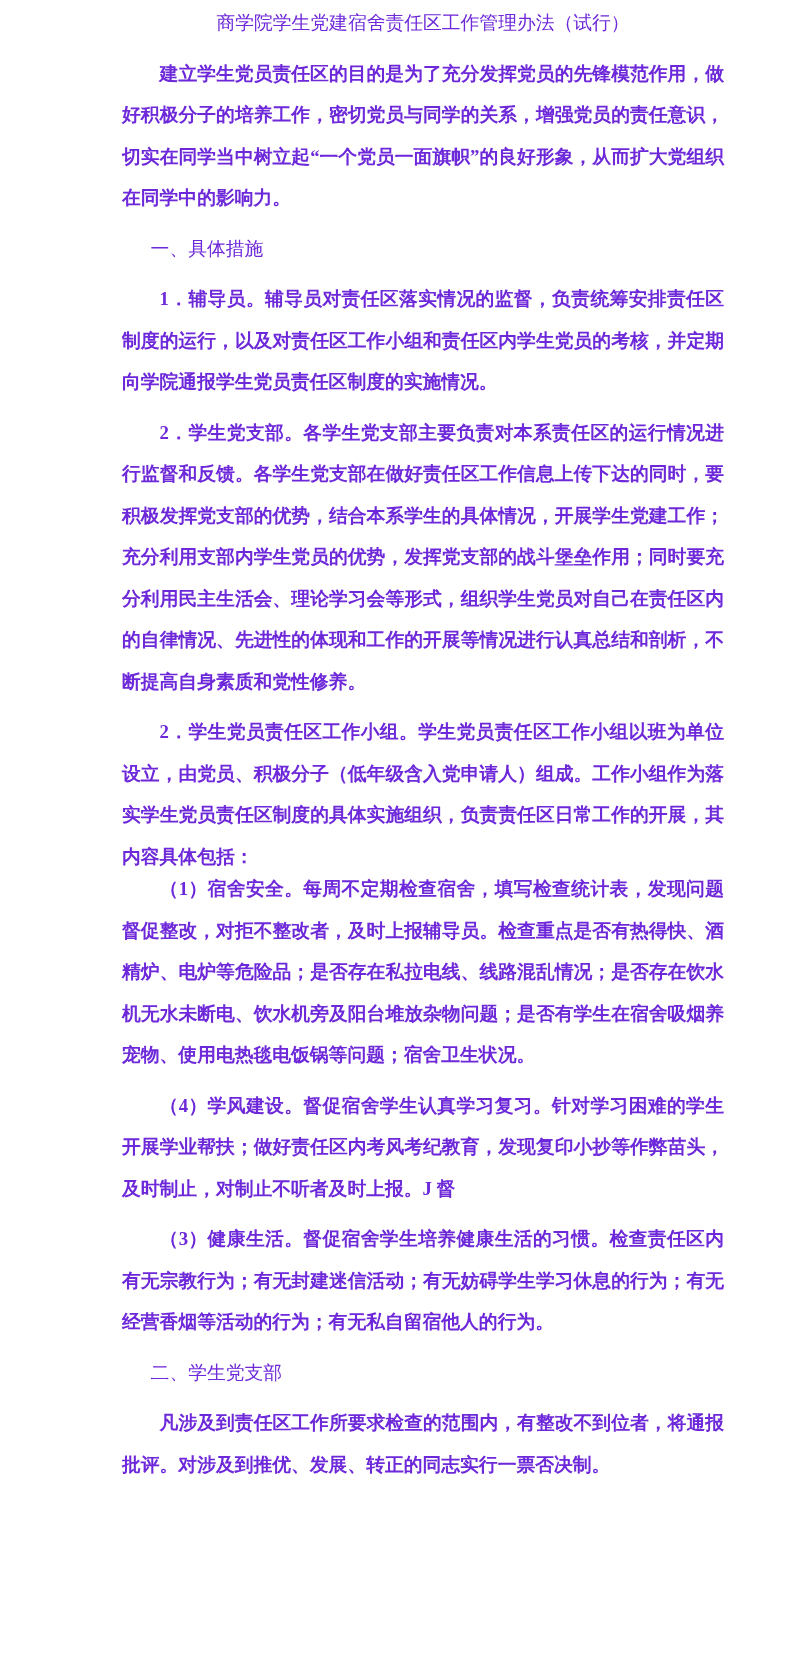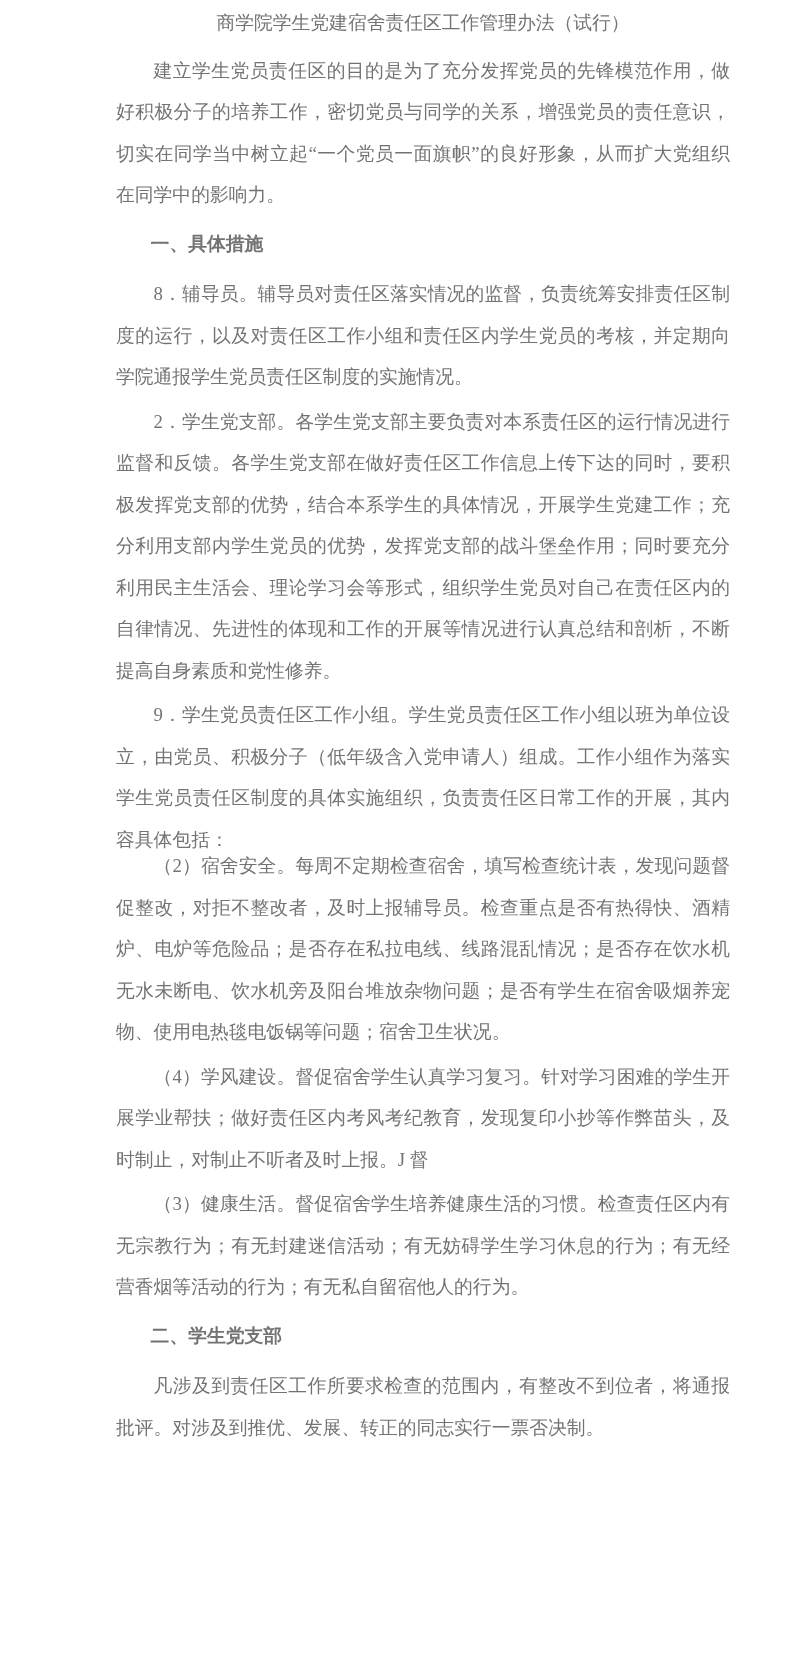--- a/index.html
+++ b/index.html
@@ -11,64 +11,65 @@
     width: 793px;
     height: 1664px;
     overflow: hidden;
   }
   .page {
     box-sizing: border-box;
     width: 793px;
     height: 1664px;
     padding: 2px 60px 0 113px;
     background: #ffffff;
-    color: #737373;
+    color: #6d28d9;
     font-family: "Liberation Serif", "DejaVu Serif", serif;
     font-size: 18.8px;
     line-height: 41.5px;
   }
   .doc-title {
     margin: 0 0 6px 0;
     text-align: center;
     text-indent: 0;
     white-space: nowrap;
   }
   .doc-heading {
     margin: 7px 0 9px 0;
-    font-weight: bold;
+    font-weight: normal;
     text-indent: 2em;
   }
   .doc-para {
-    margin: 3px;
+    margin: 9px;
     text-indent: 2em;
     text-align: justify;
     word-break: break-all;
+    font-weight: bold;
   }
   .doc-para.tight {
     margin-top: -18px;
   }
 </style>
 </head>
 <body>
 
 <div class="page">
   <p class="doc-title">商学院学生党建宿舍责任区工作管理办法（试行）</p>
 
   <p class="doc-para">建立学生党员责任区的目的是为了充分发挥党员的先锋模范作用，做好积极分子的培养工作，密切党员与同学的关系，增强党员的责任意识，切实在同学当中树立起“一个党员一面旗帜”的良好形象，从而扩大党组织在同学中的影响力。</p>
 
   <p class="doc-heading">一、具体措施</p>
 
 
-  <p class="doc-para">8．辅导员。辅导员对责任区落实情况的监督，负责统筹安排责任区制度的运行，以及对责任区工作小组和责任区内学生党员的考核，并定期向学院通报学生党员责任区制度的实施情况。</p>
+  <p class="doc-para">1．辅导员。辅导员对责任区落实情况的监督，负责统筹安排责任区制度的运行，以及对责任区工作小组和责任区内学生党员的考核，并定期向学院通报学生党员责任区制度的实施情况。</p>
 
   <p class="doc-para">2．学生党支部。各学生党支部主要负责对本系责任区的运行情况进行监督和反馈。各学生党支部在做好责任区工作信息上传下达的同时，要积极发挥党支部的优势，结合本系学生的具体情况，开展学生党建工作；充分利用支部内学生党员的优势，发挥党支部的战斗堡垒作用；同时要充分利用民主生活会、理论学习会等形式，组织学生党员对自己在责任区内的自律情况、先进性的体现和工作的开展等情况进行认真总结和剖析，不断提高自身素质和党性修养。</p>
 
-  <p class="doc-para">9．学生党员责任区工作小组。学生党员责任区工作小组以班为单位设立，由党员、积极分子（低年级含入党申请人）组成。工作小组作为落实学生党员责任区制度的具体实施组织，负责责任区日常工作的开展，其内容具体包括：</p>
+  <p class="doc-para">2．学生党员责任区工作小组。学生党员责任区工作小组以班为单位设立，由党员、积极分子（低年级含入党申请人）组成。工作小组作为落实学生党员责任区制度的具体实施组织，负责责任区日常工作的开展，其内容具体包括：</p>
 
-  <p class="doc-para tight">（2）宿舍安全。每周不定期检查宿舍，填写检查统计表，发现问题督促整改，对拒不整改者，及时上报辅导员。检查重点是否有热得快、酒精炉、电炉等危险品；是否存在私拉电线、线路混乱情况；是否存在饮水机无水未断电、饮水机旁及阳台堆放杂物问题；是否有学生在宿舍吸烟养宠物、使用电热毯电饭锅等问题；宿舍卫生状况。</p>
+  <p class="doc-para tight">（1）宿舍安全。每周不定期检查宿舍，填写检查统计表，发现问题督促整改，对拒不整改者，及时上报辅导员。检查重点是否有热得快、酒精炉、电炉等危险品；是否存在私拉电线、线路混乱情况；是否存在饮水机无水未断电、饮水机旁及阳台堆放杂物问题；是否有学生在宿舍吸烟养宠物、使用电热毯电饭锅等问题；宿舍卫生状况。</p>
 
   <p class="doc-para">（4）学风建设。督促宿舍学生认真学习复习。针对学习困难的学生开展学业帮扶；做好责任区内考风考纪教育，发现复印小抄等作弊苗头，及时制止，对制止不听者及时上报。J 督</p>
 
   <p class="doc-para">（3）健康生活。督促宿舍学生培养健康生活的习惯。检查责任区内有无宗教行为；有无封建迷信活动；有无妨碍学生学习休息的行为；有无经营香烟等活动的行为；有无私自留宿他人的行为。</p>
 
   <p class="doc-heading">二、学生党支部</p>
 
 
   <p class="doc-para">凡涉及到责任区工作所要求检查的范围内，有整改不到位者，将通报批评。对涉及到推优、发展、转正的同志实行一票否决制。</p>
 </div>

